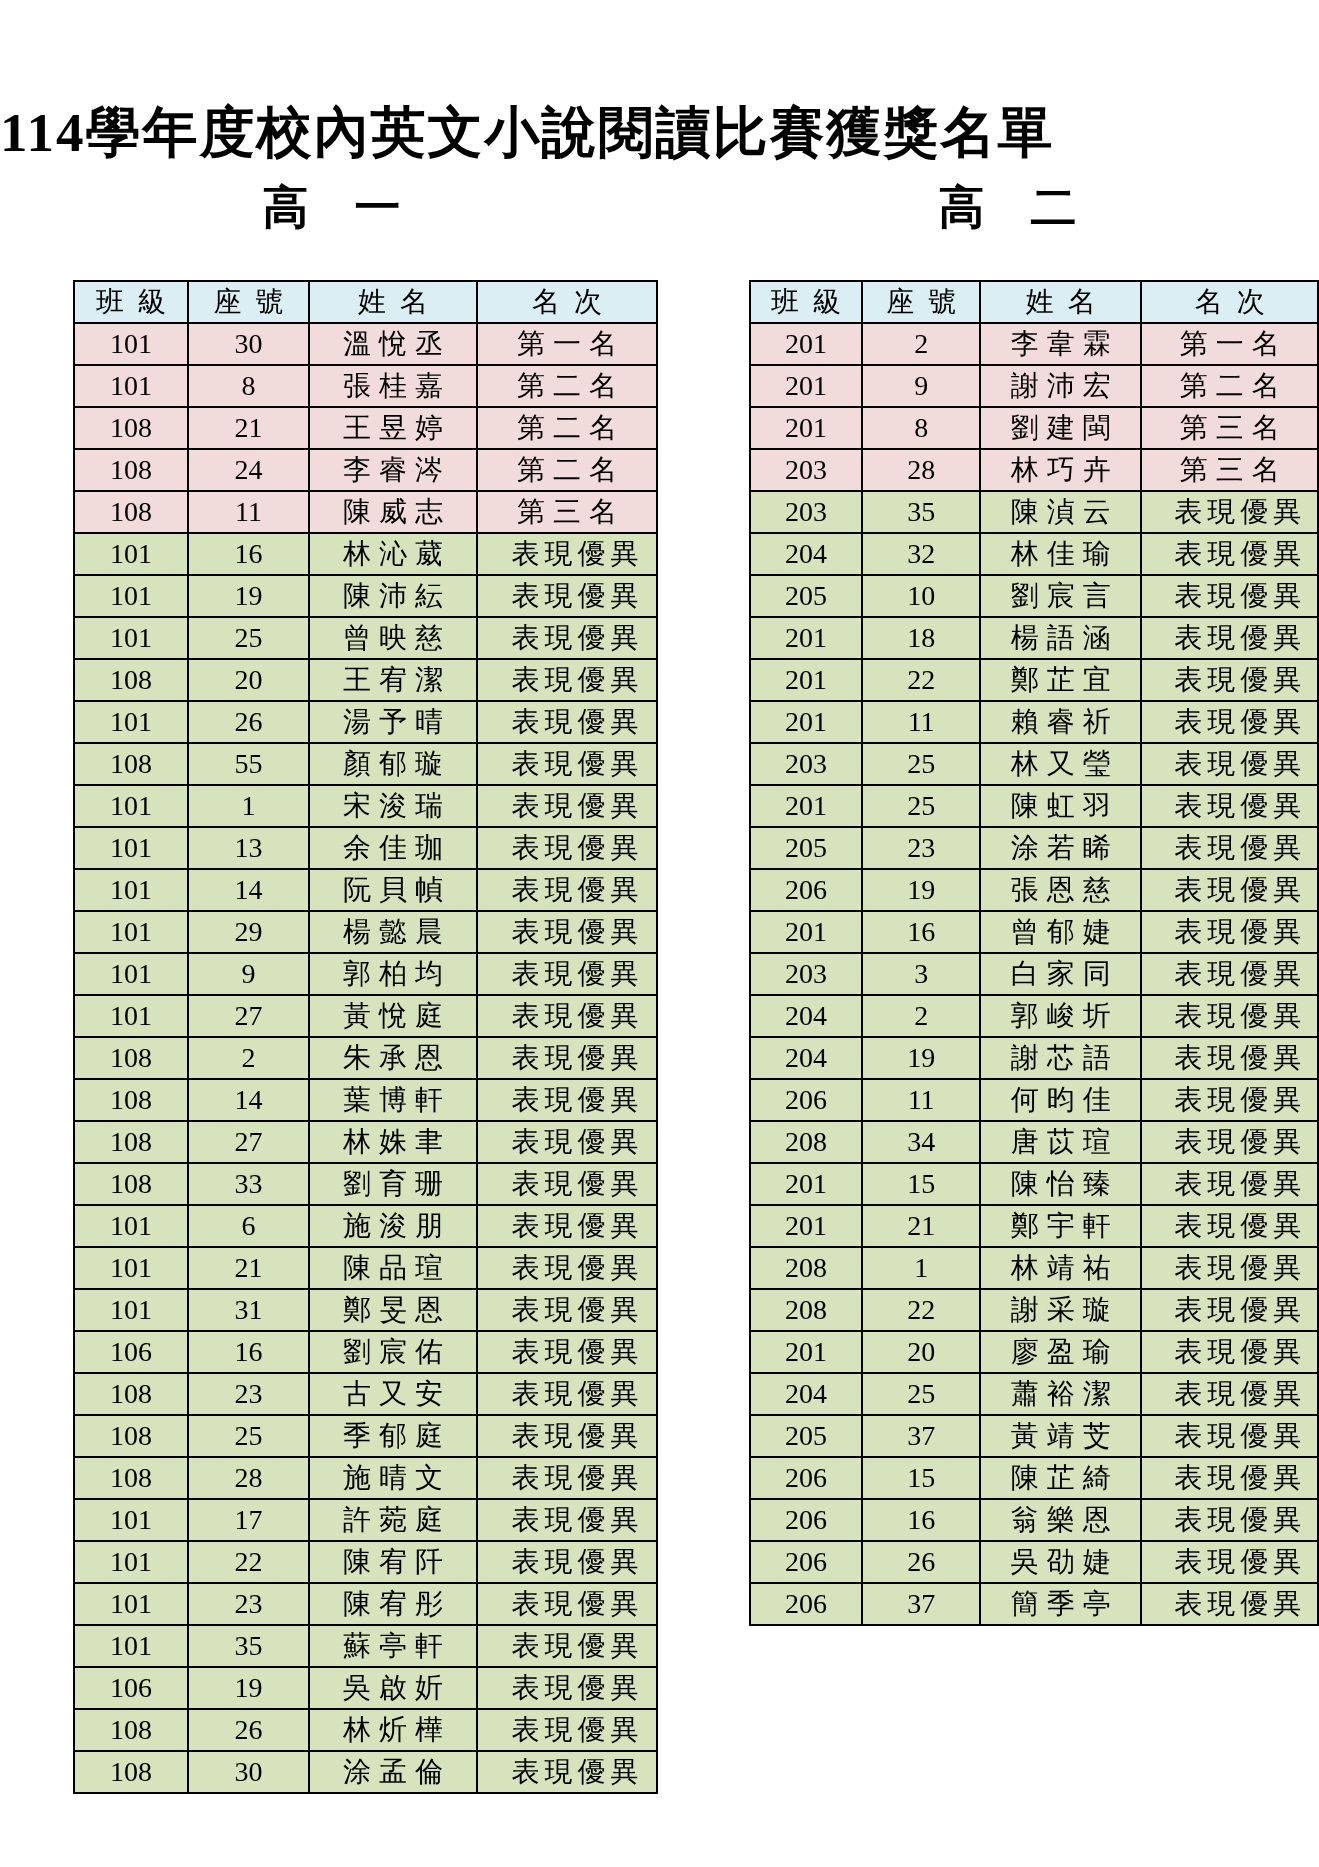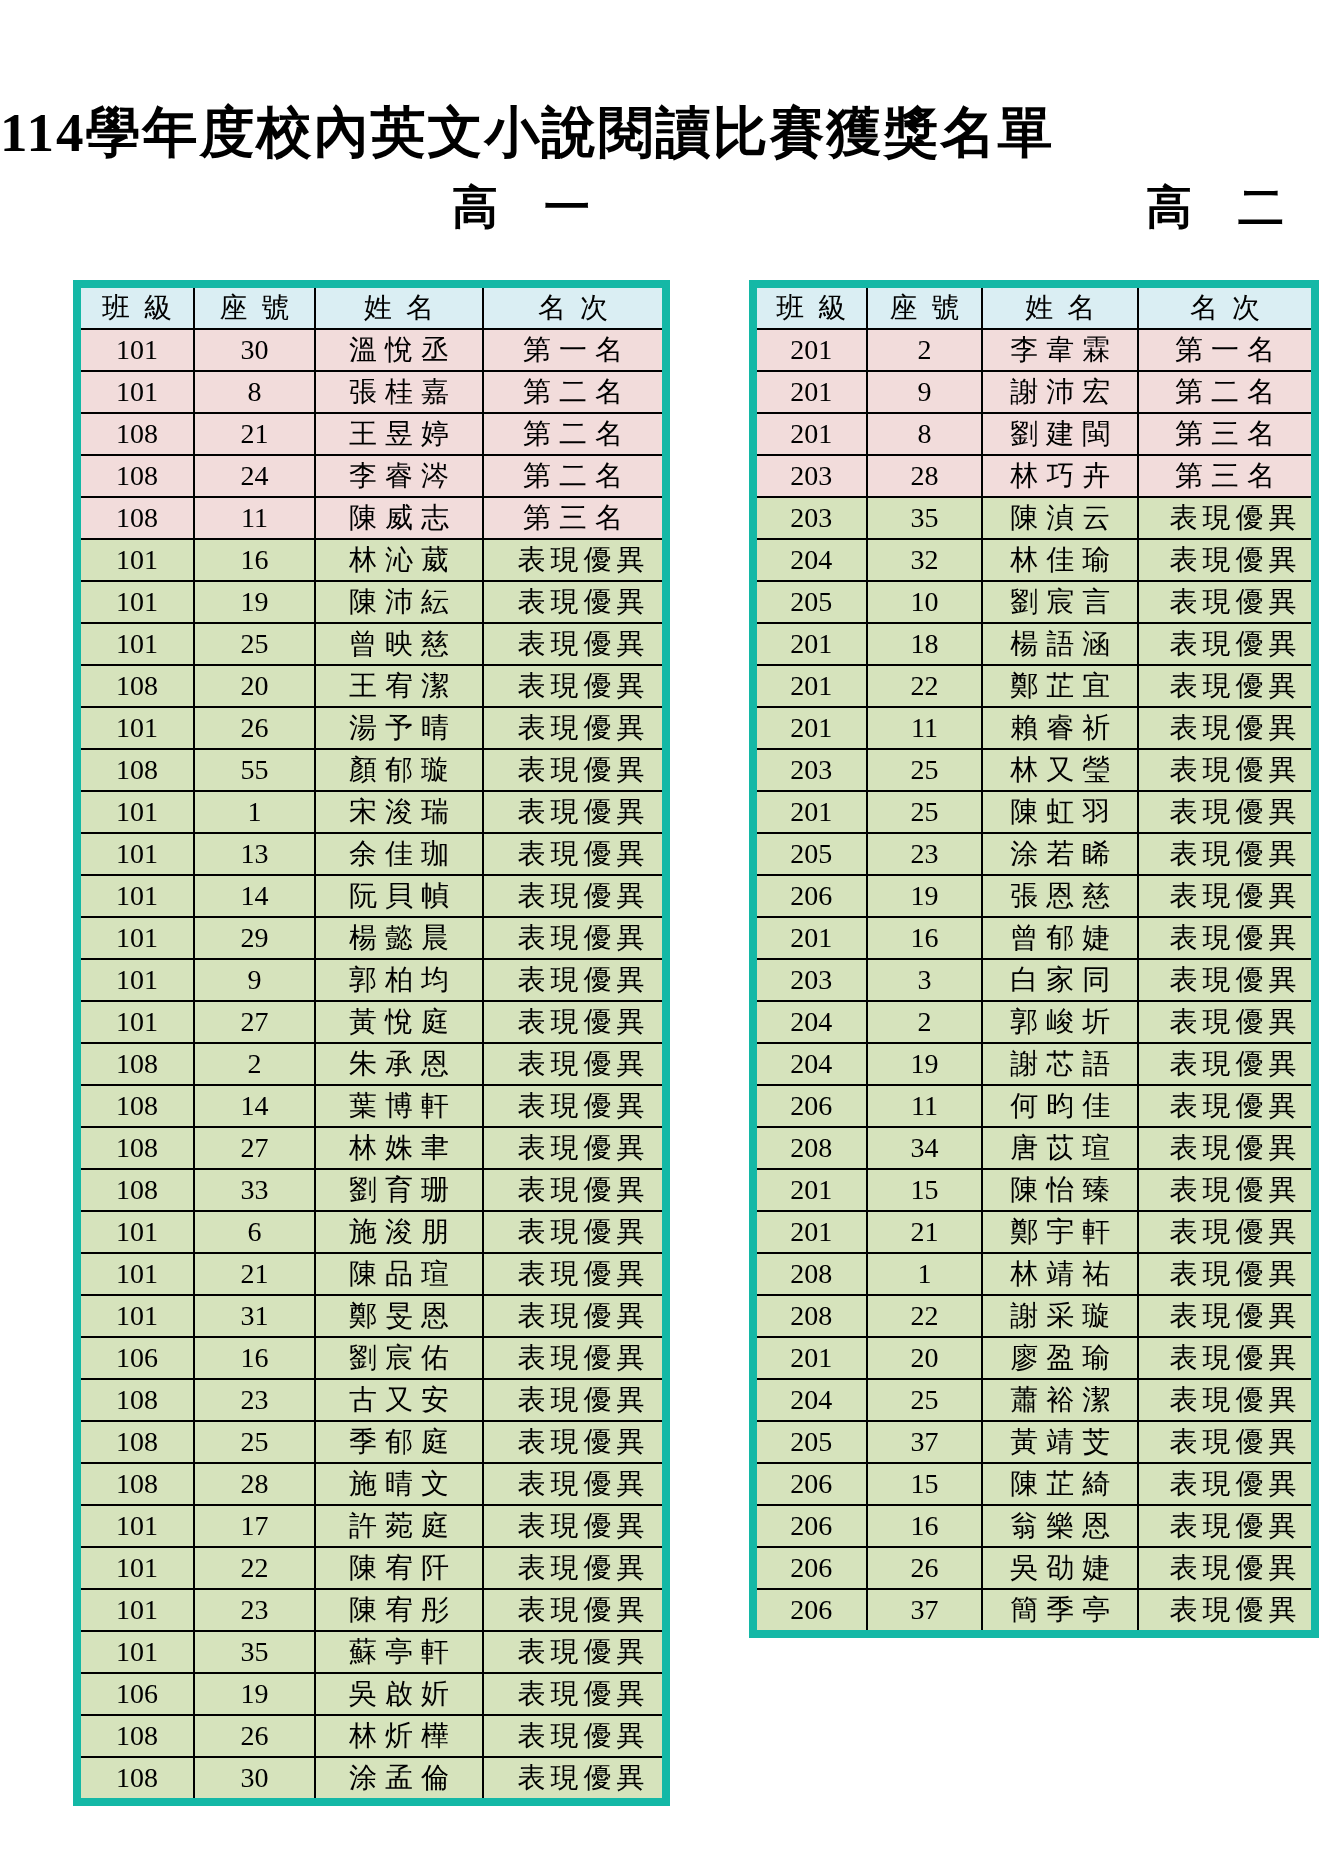--- a/index.html
+++ b/index.html
@@ -24,34 +24,34 @@
     text-align: left;
     font-size: 55px;
     font-weight: bold;
     letter-spacing: 2px;
     white-space: nowrap;
   }
   .grade-label {
     position: absolute;
     top: 177px;
     width: 517px;
-    text-align: right;
+    text-align: center;
     font-size: 46px;
     font-weight: bold;
     white-space: nowrap;
   }
   .label-1 { left: 73px; }
-  .label-2 { left: 767px; font-family: Liberation Serif, serif; }
+  .label-2 { left: 749px; font-family: Liberation Serif, serif; }
 
   table.awards {
     position: absolute;
     top: 280px;
     border-collapse: collapse;
     table-layout: fixed;
-    border: 8px solid #14b8a6;
+    border: 1px solid #14b8a6;
   }
   #table-0 { left: 73px; }
   #table-1 { left: 749px; }
 
   th, td {
     border: 2px solid #000;
     height: 40px;
     padding: 0;
     margin: 0;
     text-align: center;

